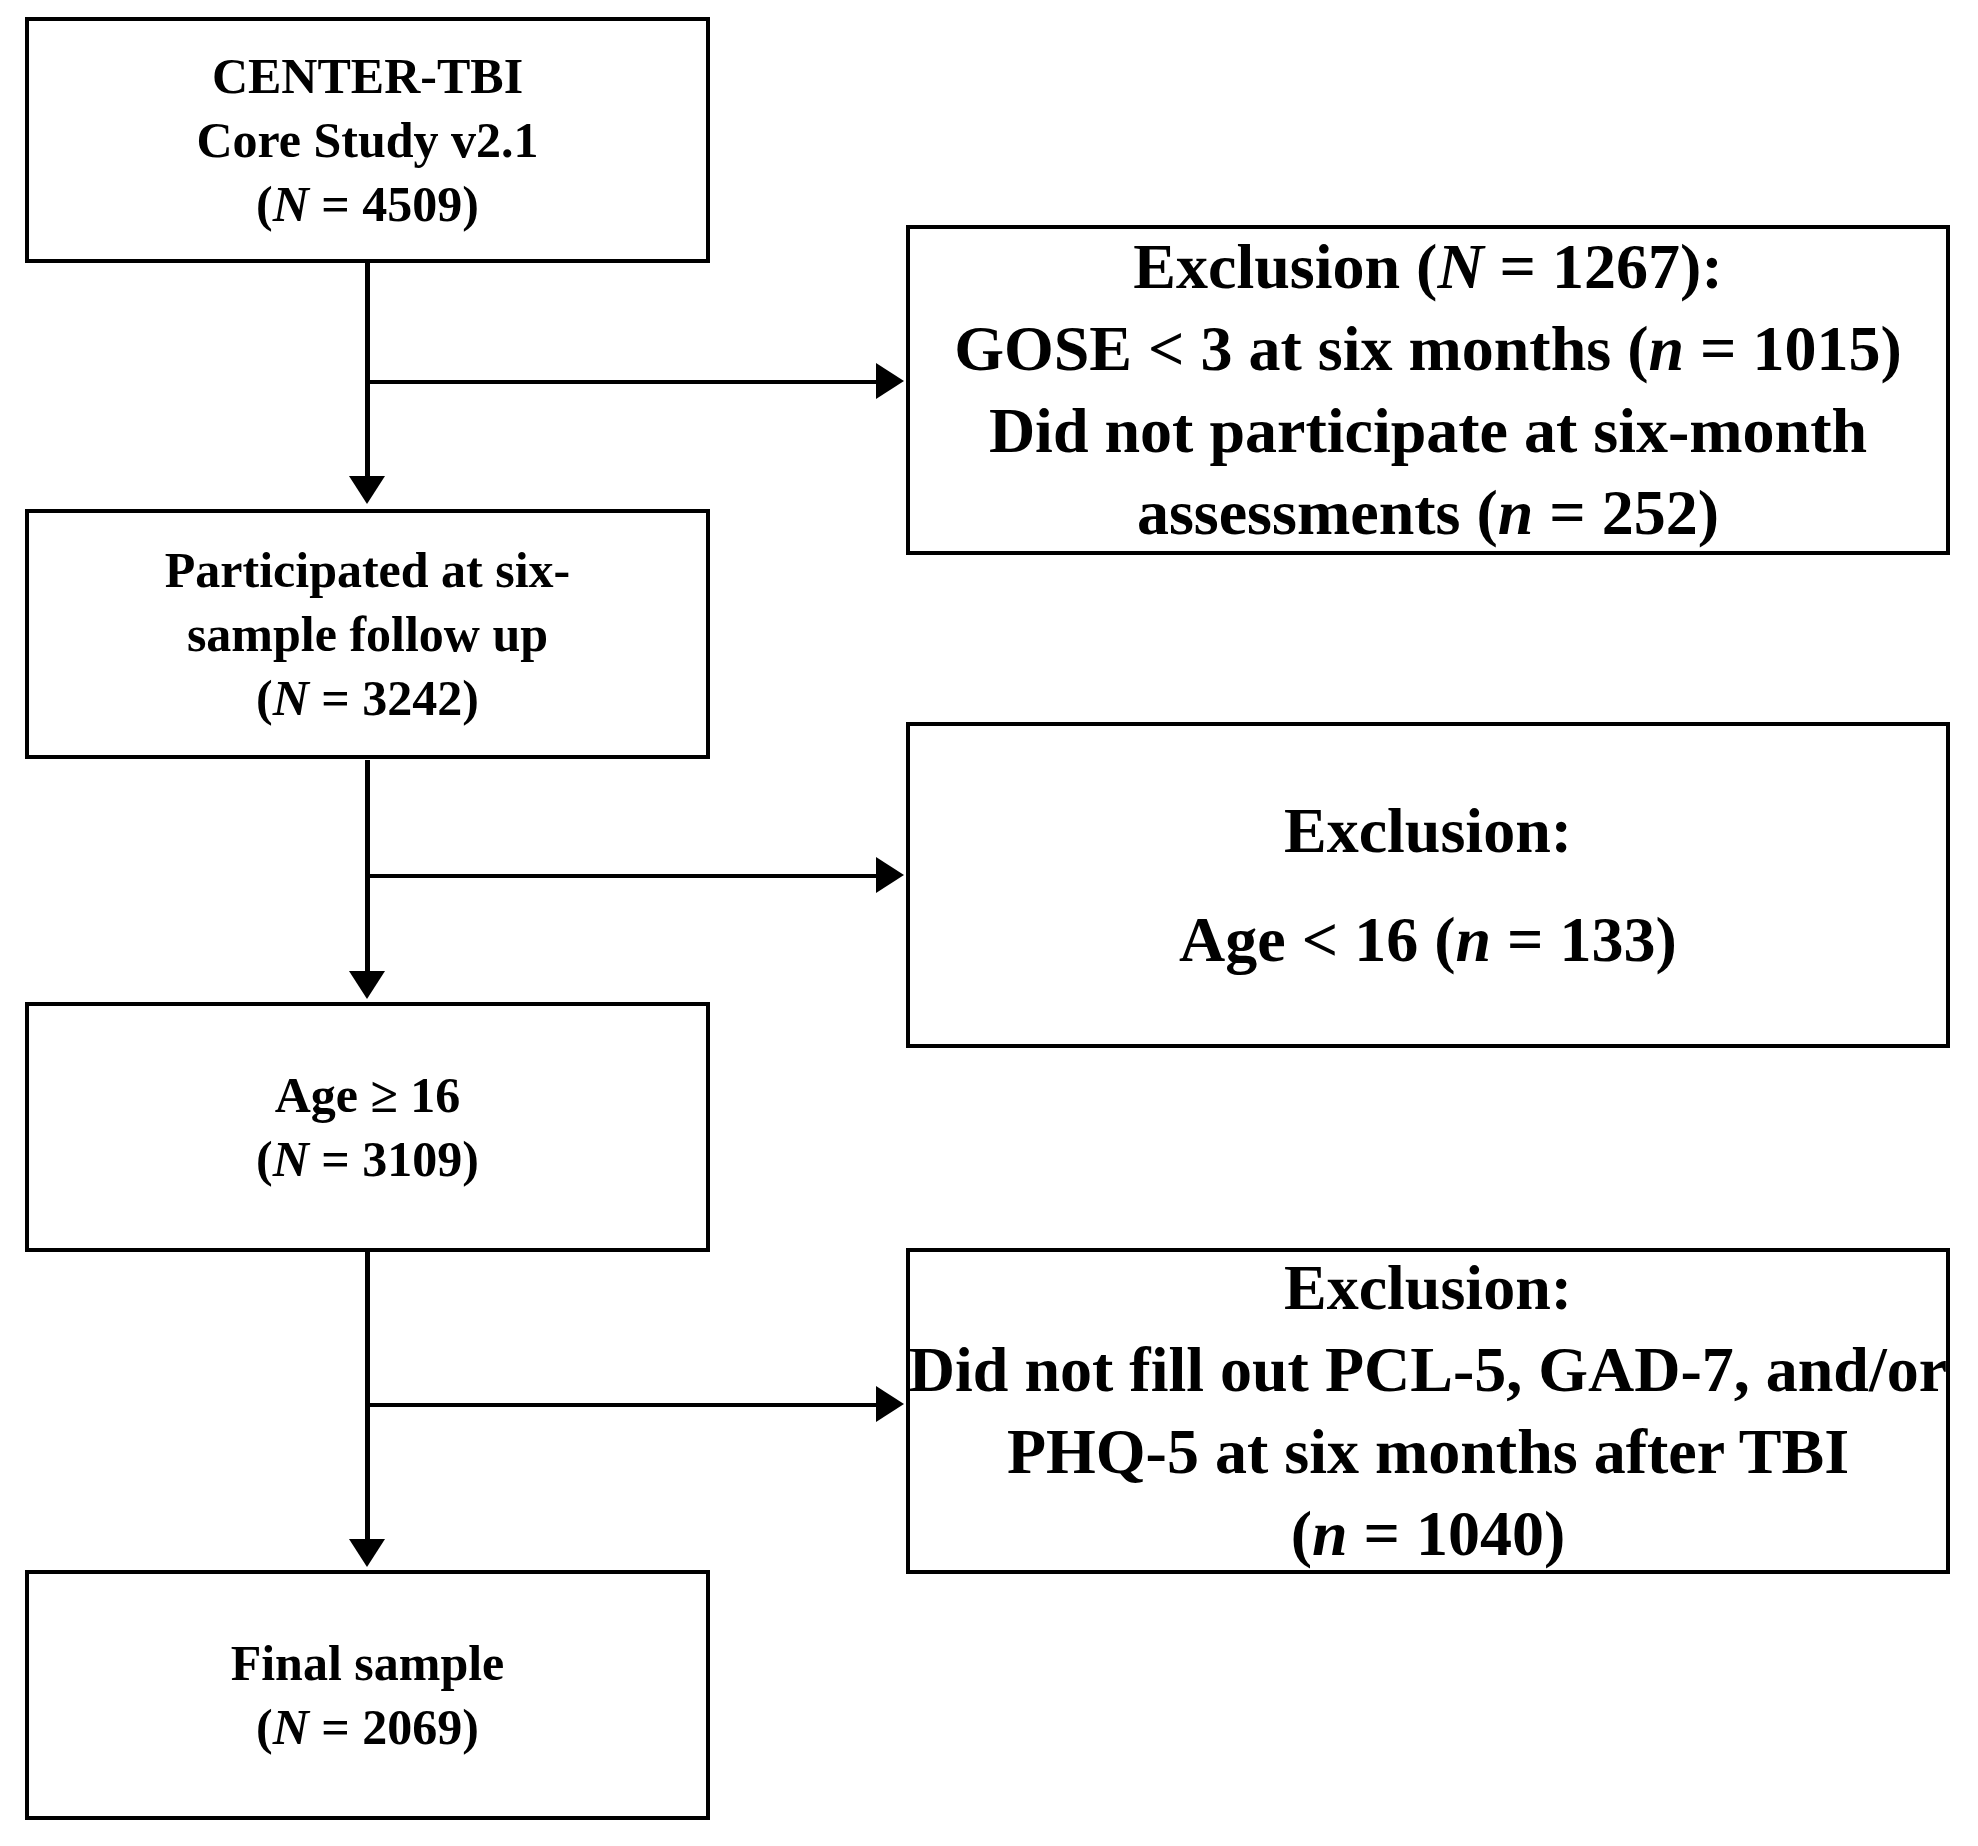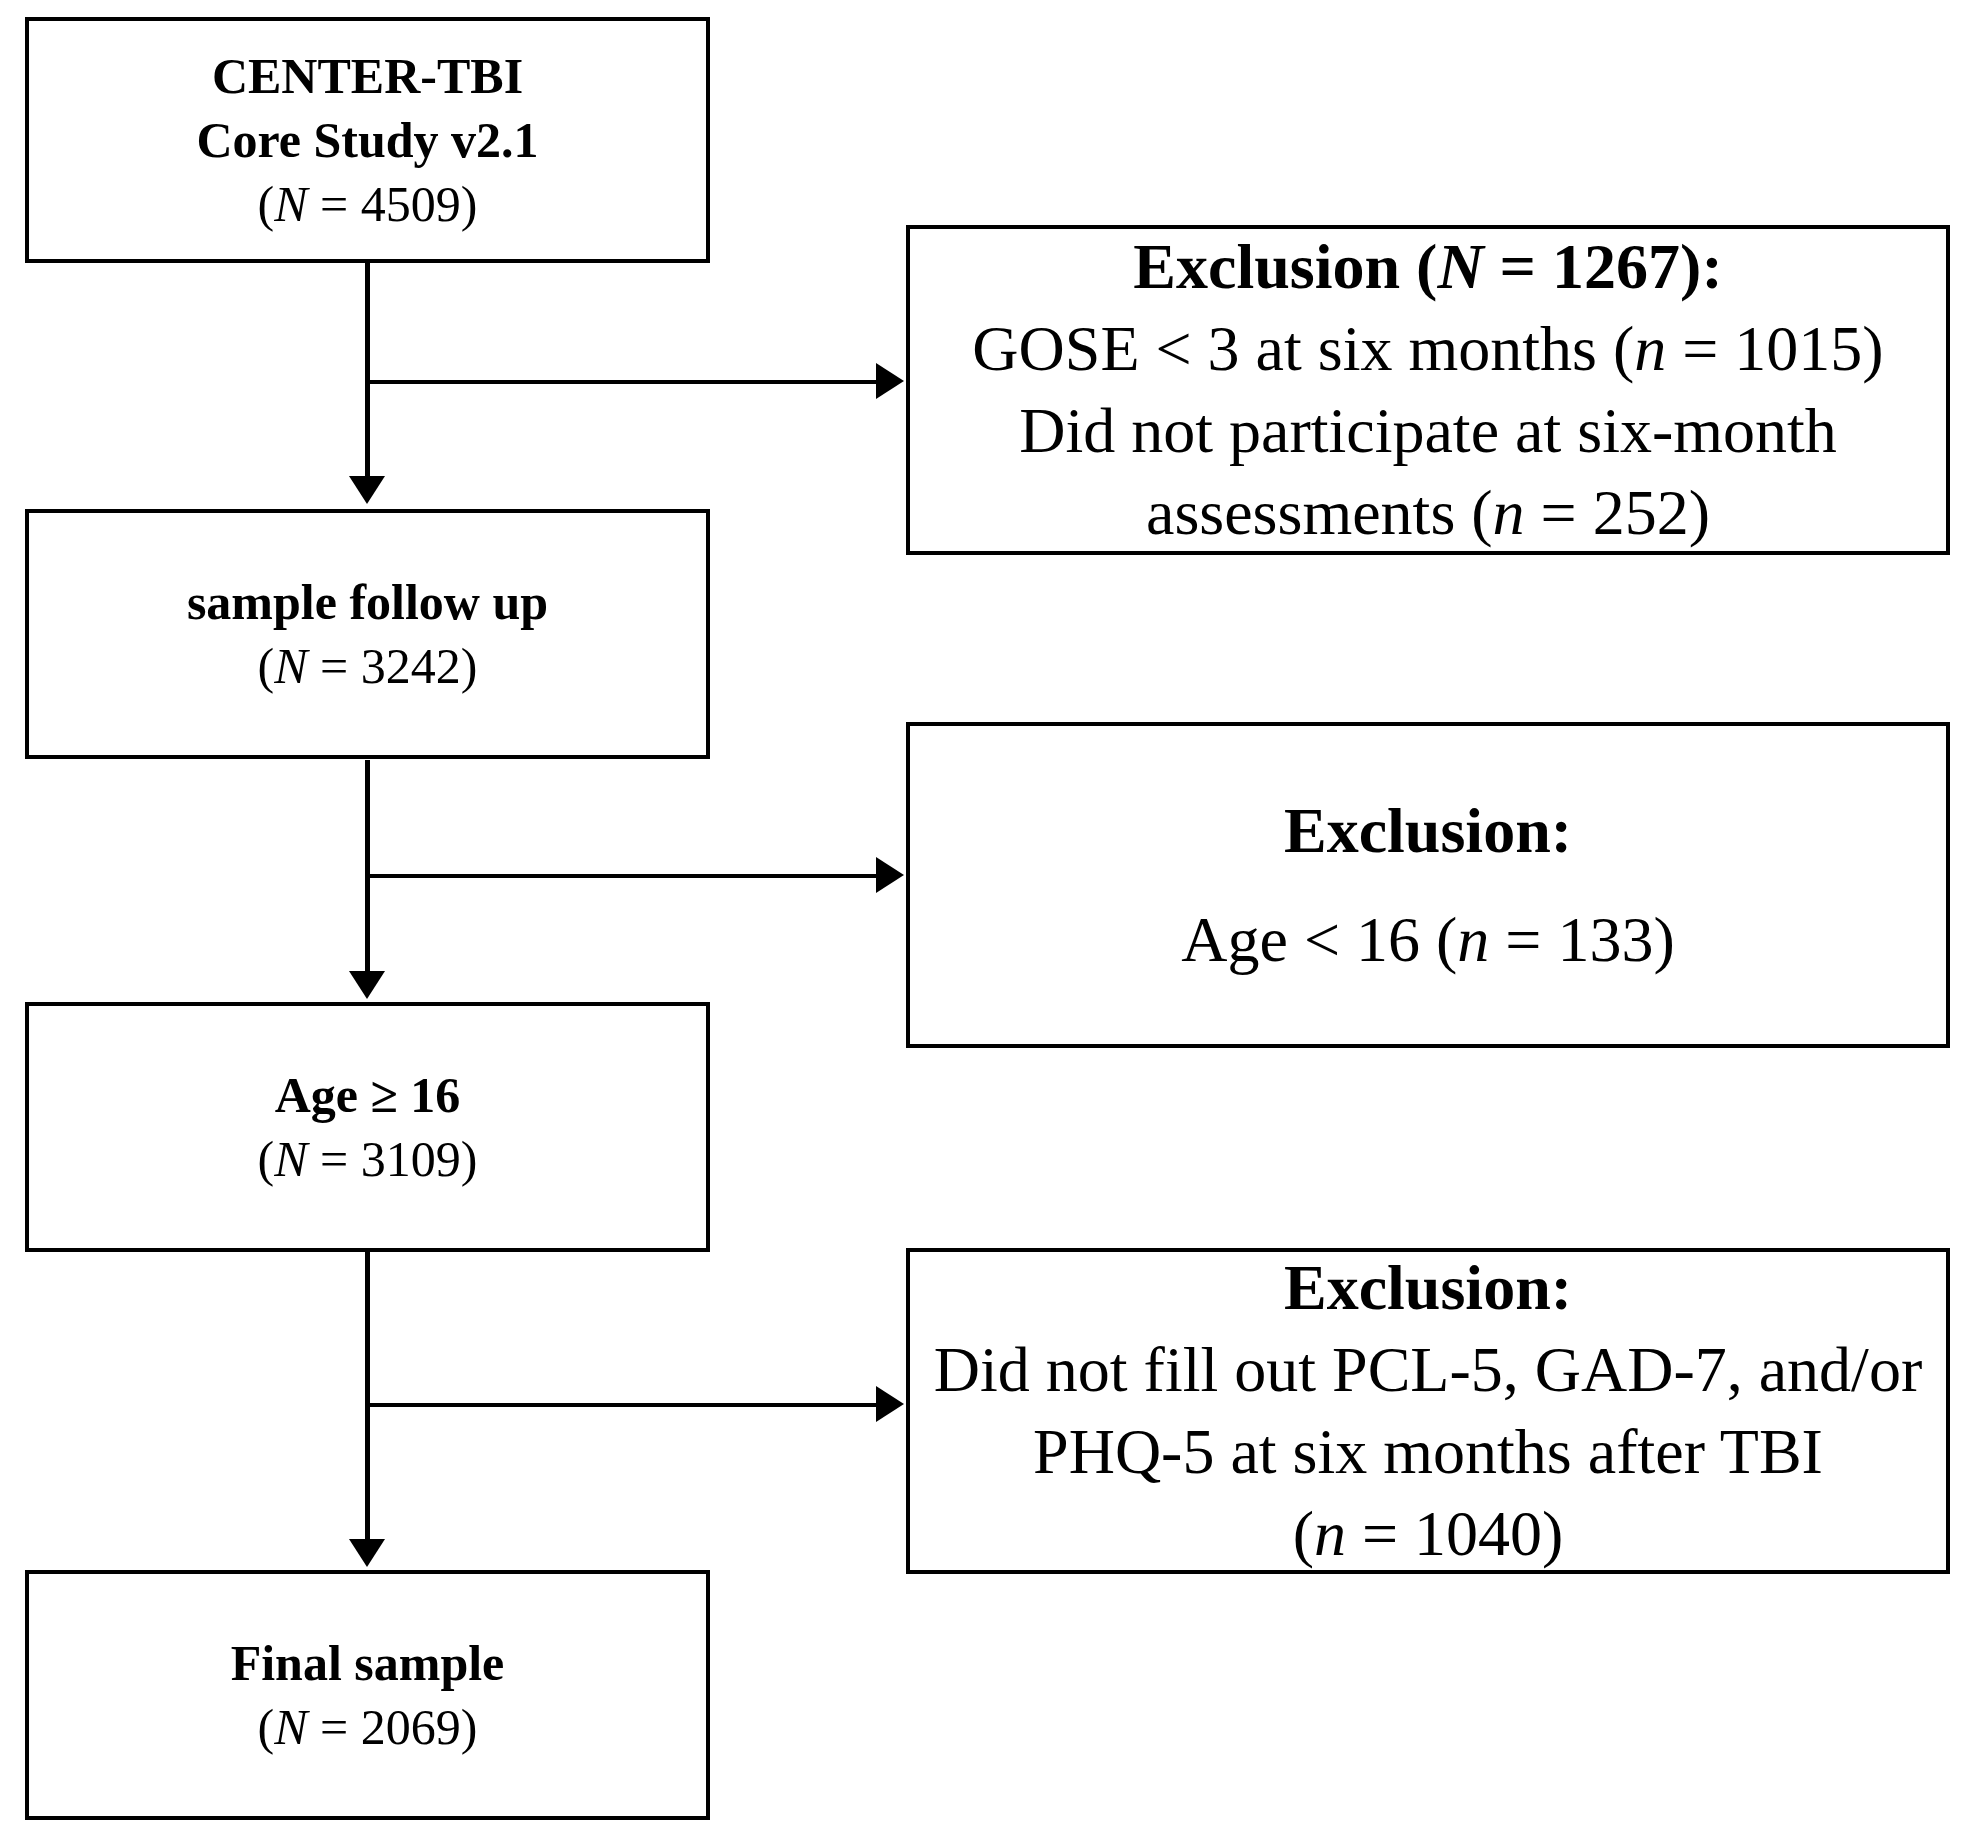--- a/index.html
+++ b/index.html
@@ -54,21 +54,21 @@
     border-top: 18.4px solid transparent;
     border-bottom: 18.4px solid transparent;
     border-left: 28px solid #000000;
   }
 
   .ln {
     display: block;
     white-space: nowrap;
   }
   .bold { font-weight: bold; }
-  .reg  { font-weight: normal; }
+  .reg  { font-weight: bold; }
   .f-main { font-size: 50px; }
   .f-side { font-size: 64px; }
 
   
   #box-source  { left: 25px;  top: 16.7px;   width: 685px;  height: 246px; }
   #box-six     { left: 25px;  top: 509px;  width: 685px;  height: 250px; }
   #box-age     { left: 25px;  top: 1002px; width: 685px;  height: 250px; }
   #box-final   { left: 25px;  top: 1570px; width: 685px;  height: 250px; }
 
   
@@ -94,20 +94,21 @@
   <div class="arrow-right" style="left:876px; top:363px;"></div>
 
   <div class="box" id="box-excl-1">
     <span class="ln bold f-side">Exclusion (<i>N</i> = 1267):</span>
     <span class="ln reg f-side">GOSE &lt; 3 at six months (<i>n</i> = 1015)</span>
     <span class="ln reg f-side">Did not participate at six-month</span>
     <span class="ln reg f-side">assessments (<i>n</i> = 252)</span>
   </div>
 
   <div class="box" id="box-six">
+    <span class="ln bold f-main">Participated at six-</span>
     <span class="ln bold f-main">sample follow up</span>
     <span class="ln reg f-main">(<i>N</i> = 3242)</span>
   </div>
 
   <div class="line vline" style="left:365px; top:760px; height:213px;"></div>
   <div class="arrow-down" style="left:349px; top:971px;"></div>
 
   <div class="line hline" style="left:365px; top:874px; width:519px;"></div>
   <div class="arrow-right" style="left:876px; top:857px;"></div>
 

